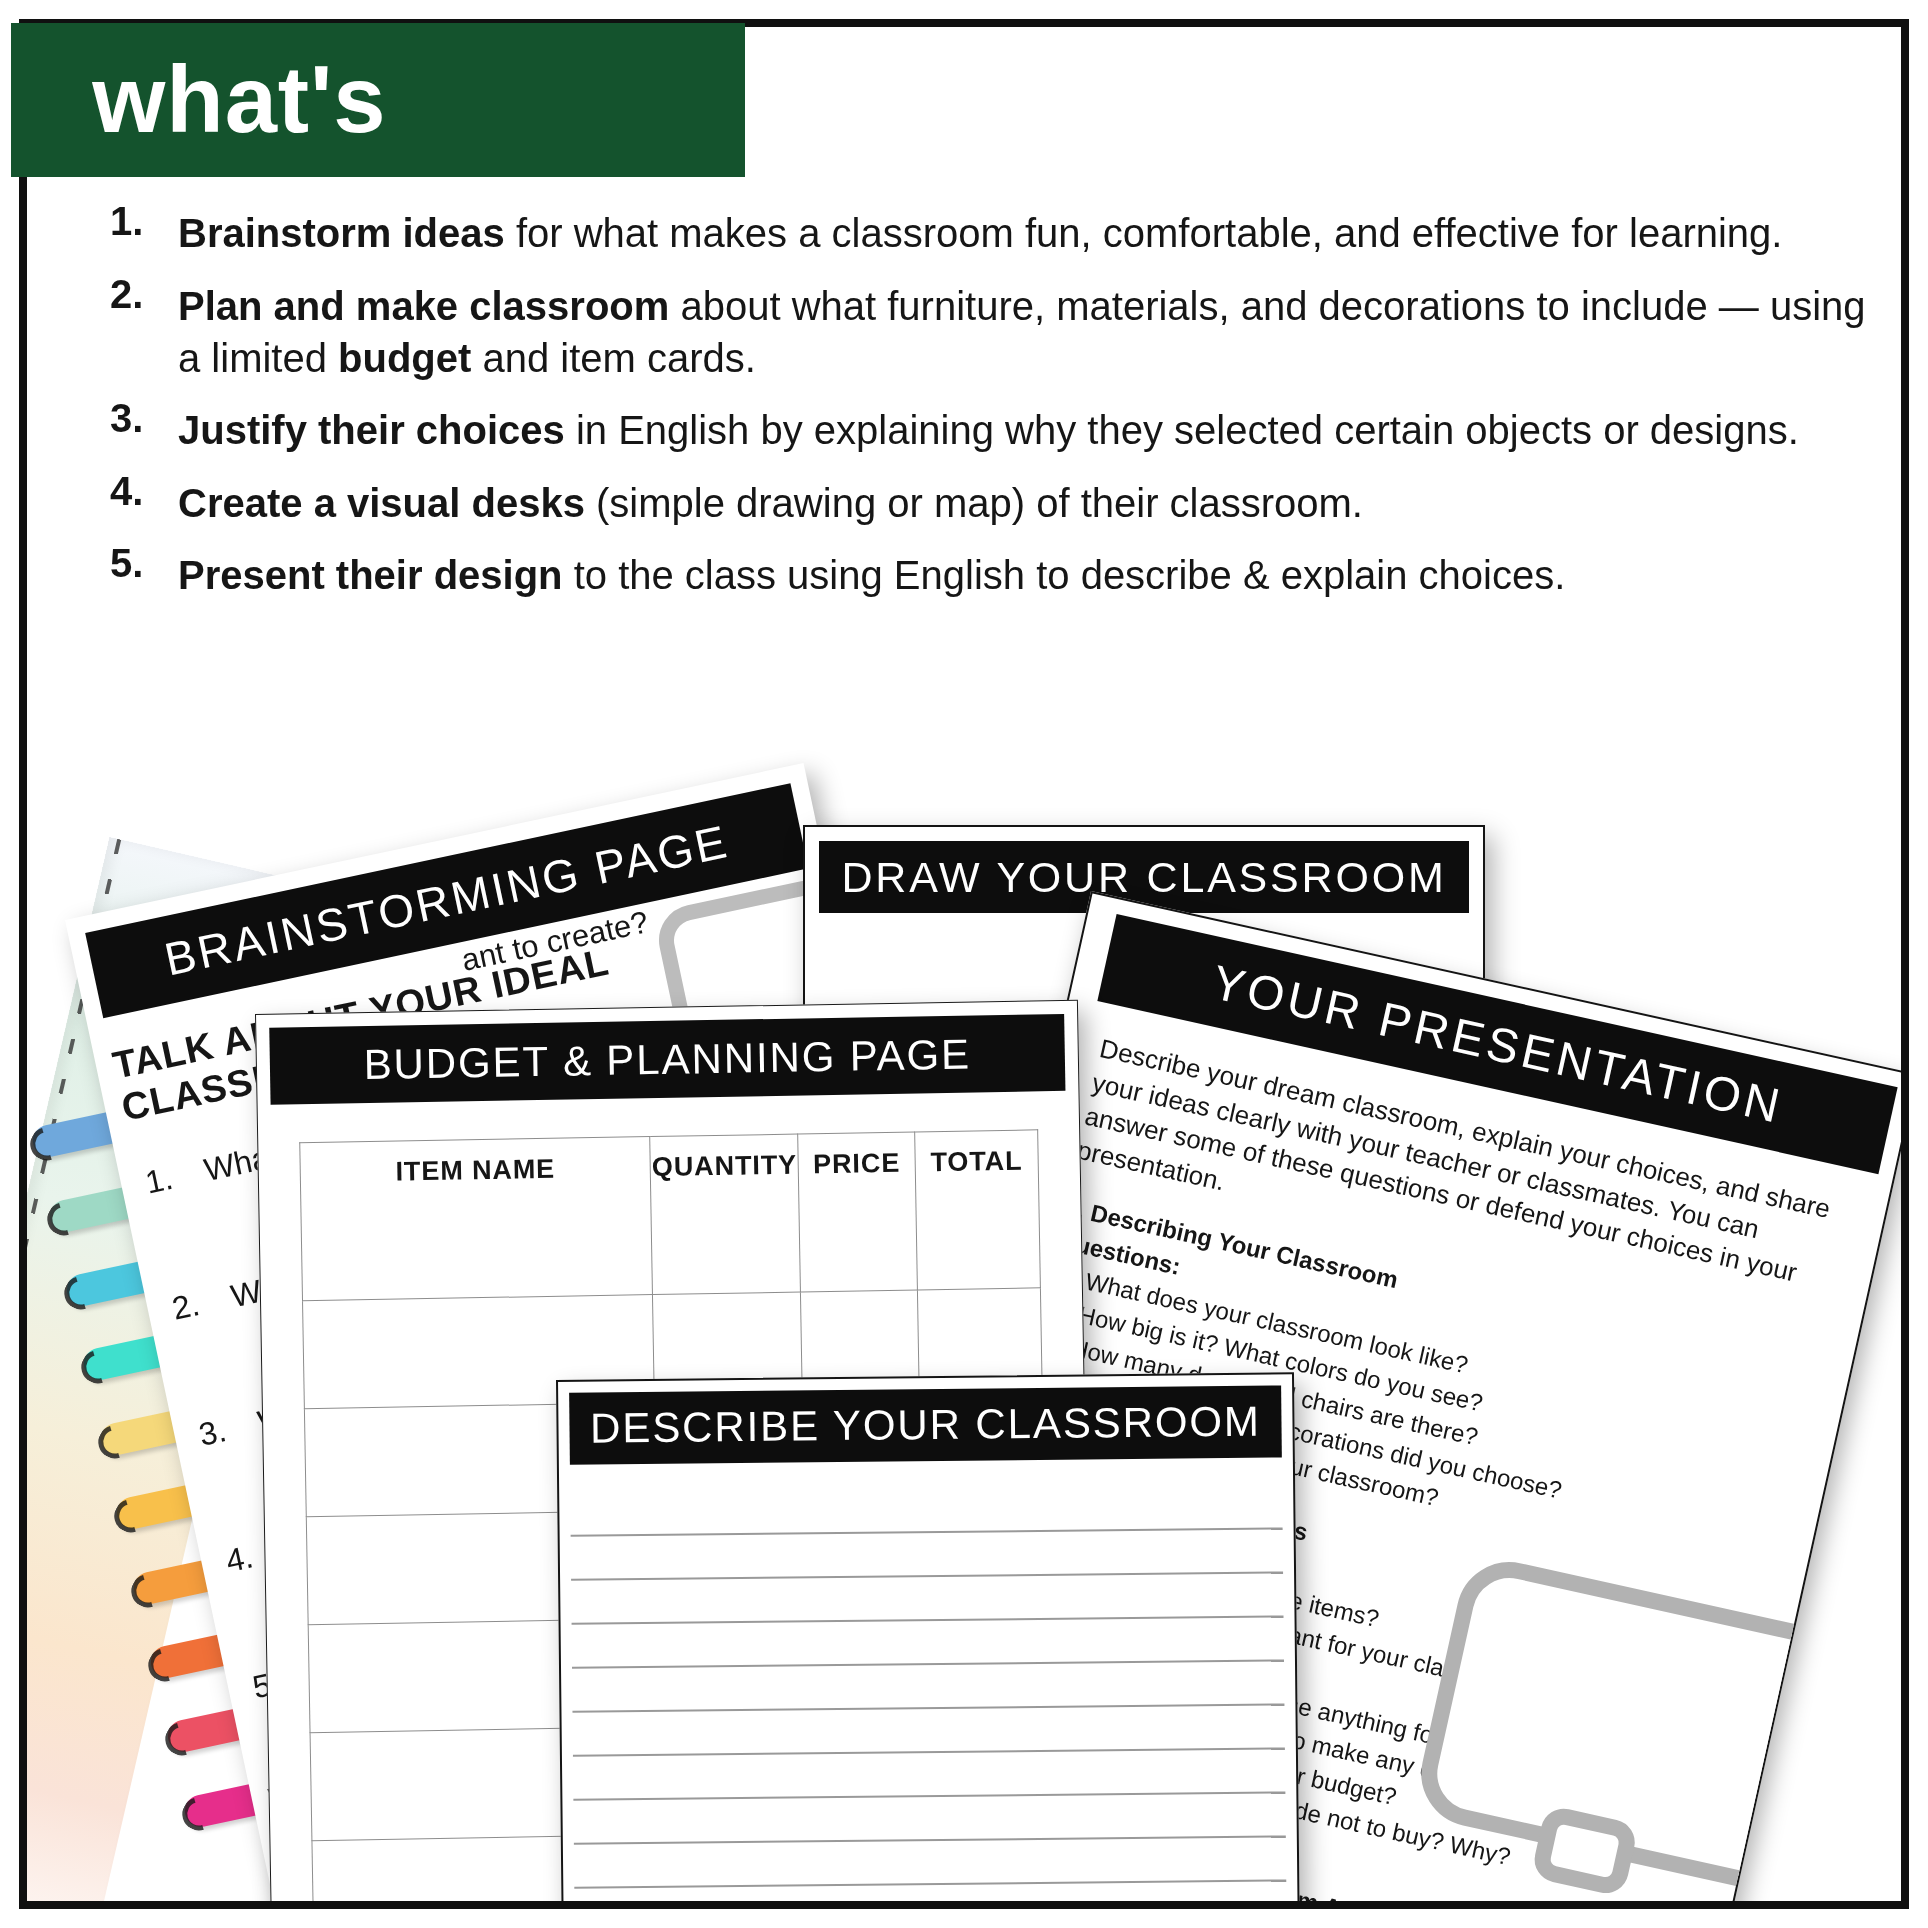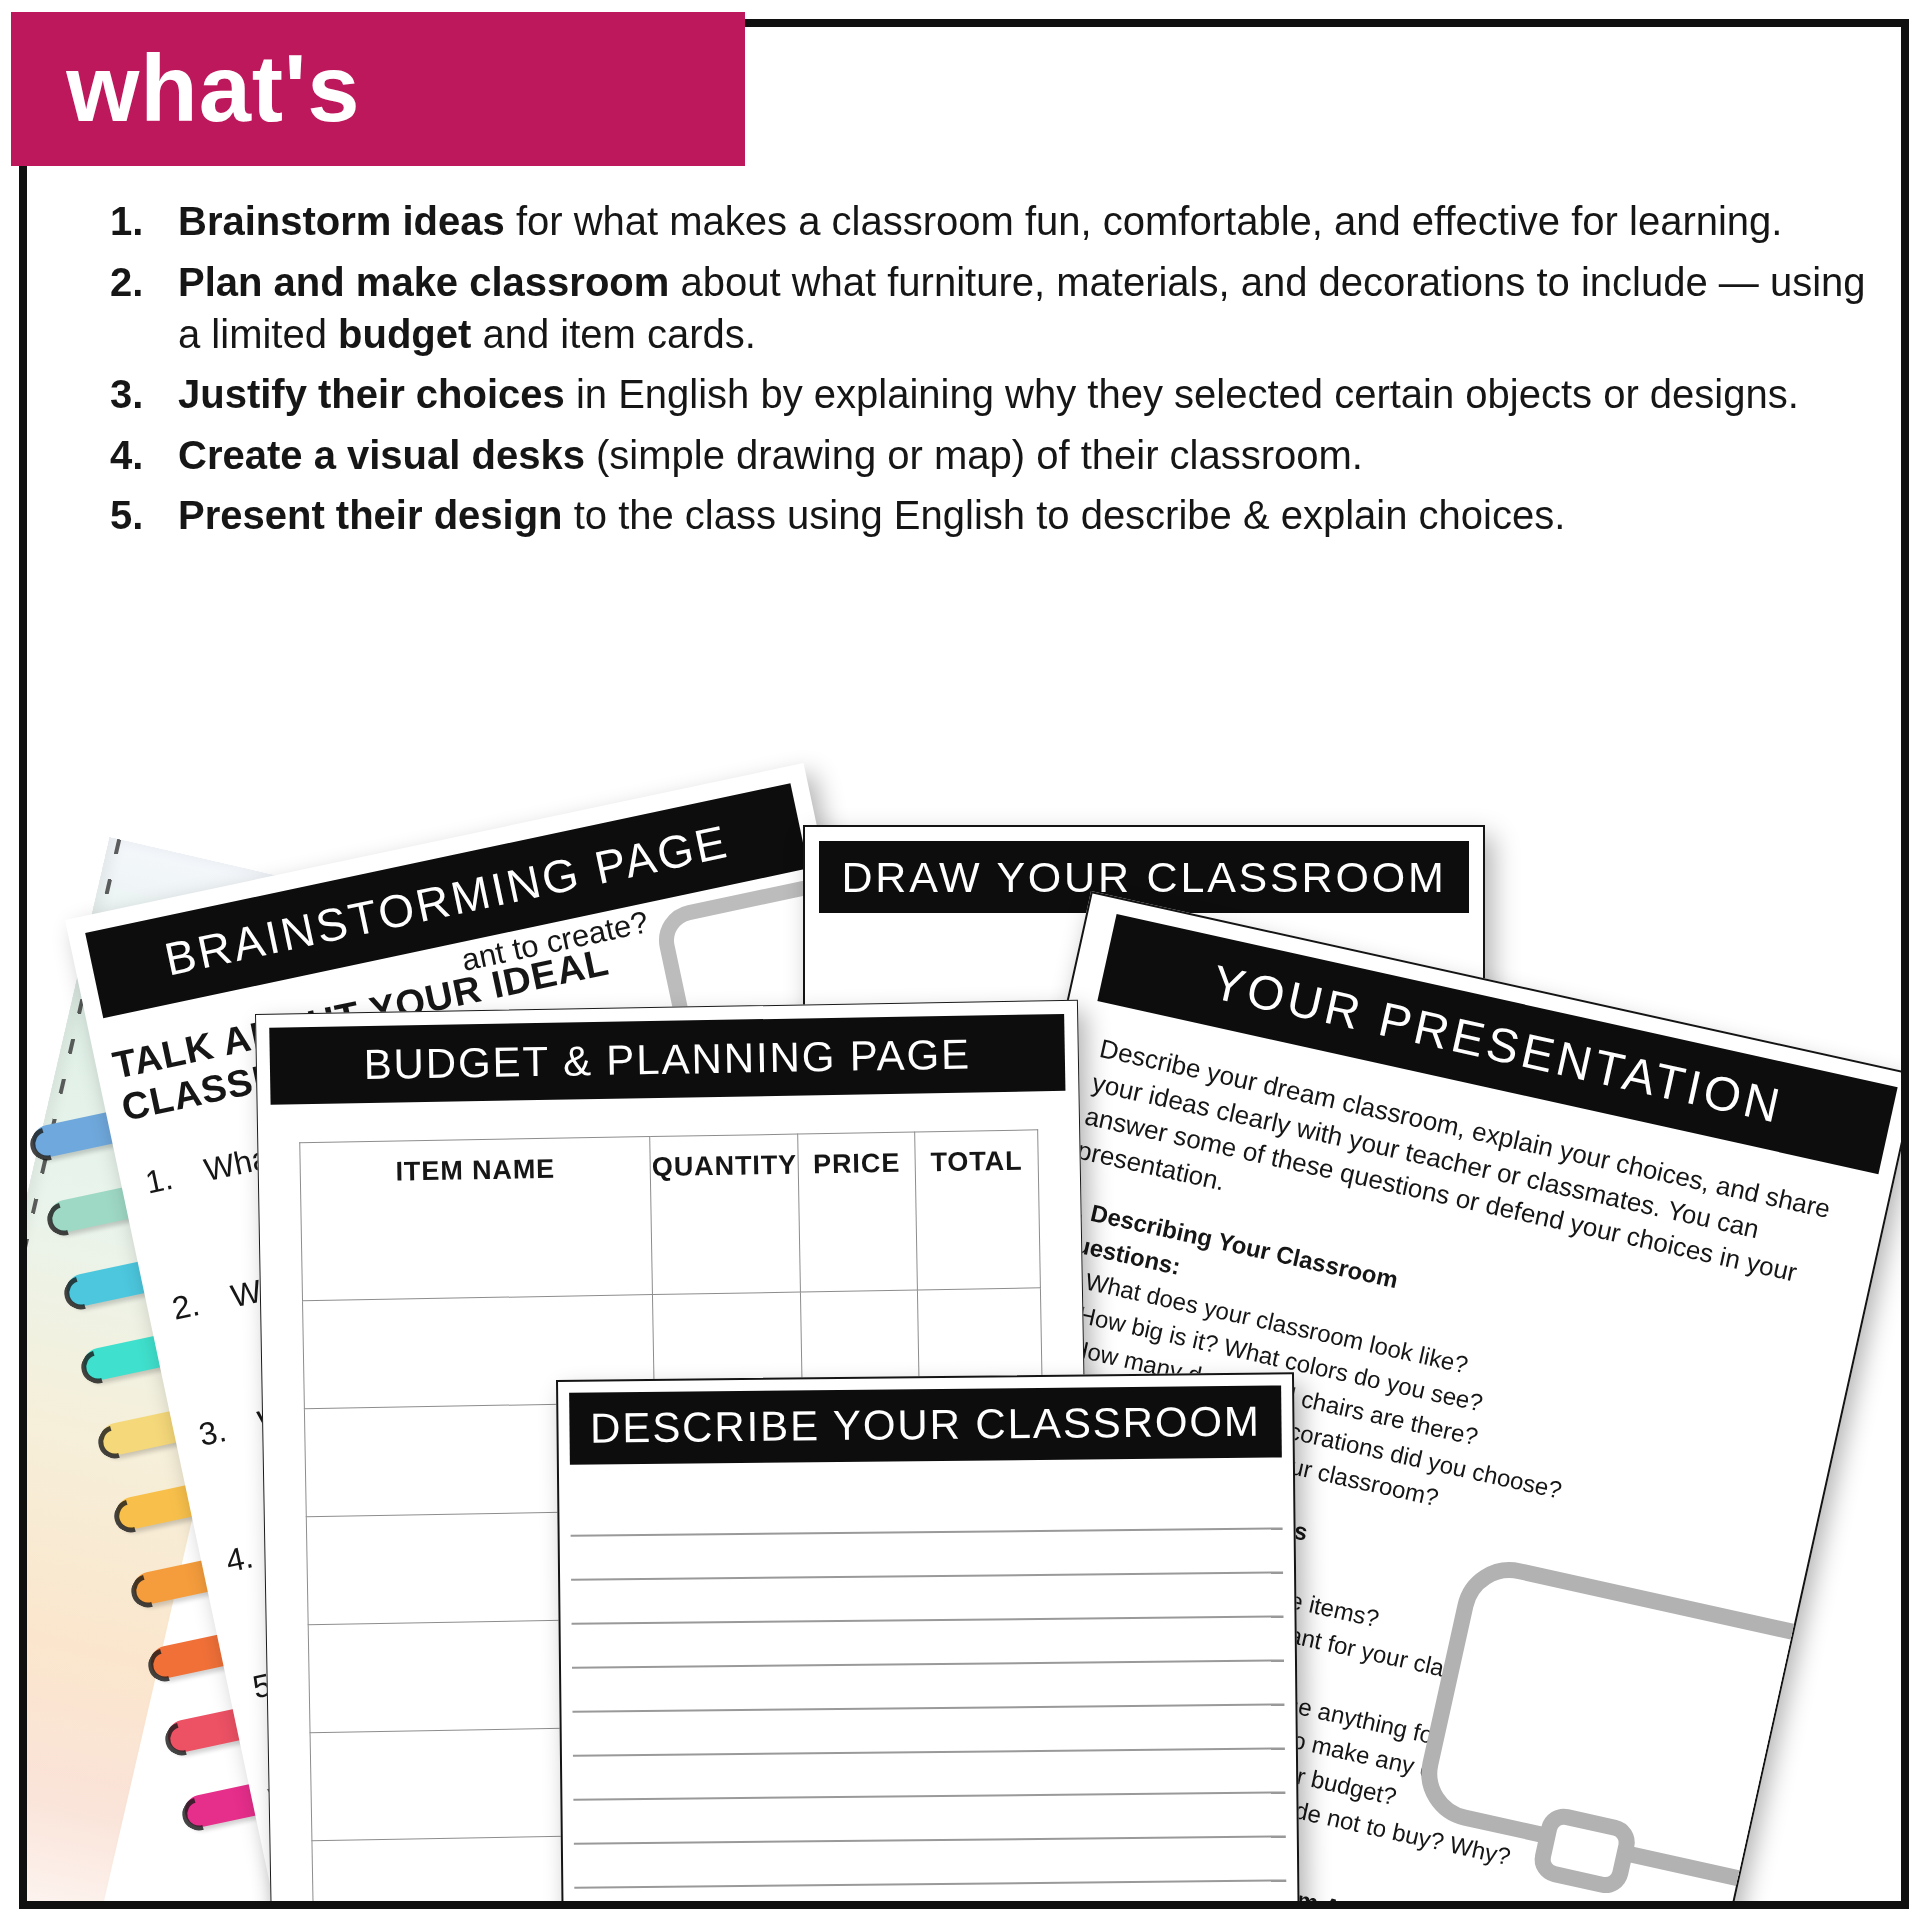--- a/index.html
+++ b/index.html
@@ -3,30 +3,30 @@
 <meta charset="utf-8">
 <style>
   html,body{margin:0;padding:0;background:#ffffff;}
   .stage{position:relative;width:1928px;height:1928px;background:#ffffff;overflow:hidden;
          font-family:"Liberation Sans","DejaVu Sans",sans-serif;color:#161616;}
   
   .frame{position:absolute;inset:19px;border:8.5px solid #101010;z-index:40;pointer-events:none;}
   .content{position:absolute;inset:27px;overflow:hidden;z-index:1;}
 
   
-  .banner{position:absolute;left:11.3px;top:12px;width:734px;height:154px;background:#be185d;
-          z-index:45;display:flex;align-items:center;padding-left:55px;box-sizing:border-box;}
+  .banner{position:absolute;left:11.3px;top:23px;width:734px;height:154px;background:#14532d;
+          z-index:45;display:flex;align-items:center;padding-left:81px;box-sizing:border-box;}
   .banner .t1{font-weight:700;font-size:94px;color:#fff;letter-spacing:0.9px;}
   .banner .t2{font-weight:400;font-size:94px;color:#fff;margin-left:26px;letter-spacing:1.9px;}
 
   
   .list{position:absolute;left:83px;top:168px;width:1766px;font-size:40px;line-height:1.30;}
   .item{display:flex;margin-bottom:8.5px;}
   .item .num{flex:0 0 68px;font-weight:700;}
-  .item .body{flex:1;}
+  .item .body{flex:1;margin-top:12px;}
   .b{font-weight:700;} .i{}
 
   
   .page{position:absolute;background:#ffffff;box-shadow:7.5px 11.3px 24.5px rgba(0,0,0,0.30);box-sizing:border-box;}
   .pghead{background:#0d0d0d;color:#ffffff;text-align:center;letter-spacing:2.8px;font-weight:400;
           white-space:nowrap;overflow:hidden;}
 
   
   .photo{position:absolute;left:0;top:772px;width:405px;height:1130px;z-index:1;overflow:hidden;}
   .spine{position:absolute;left:26px;top:24.5px;width:292px;height:1139px;transform:rotate(13deg);

